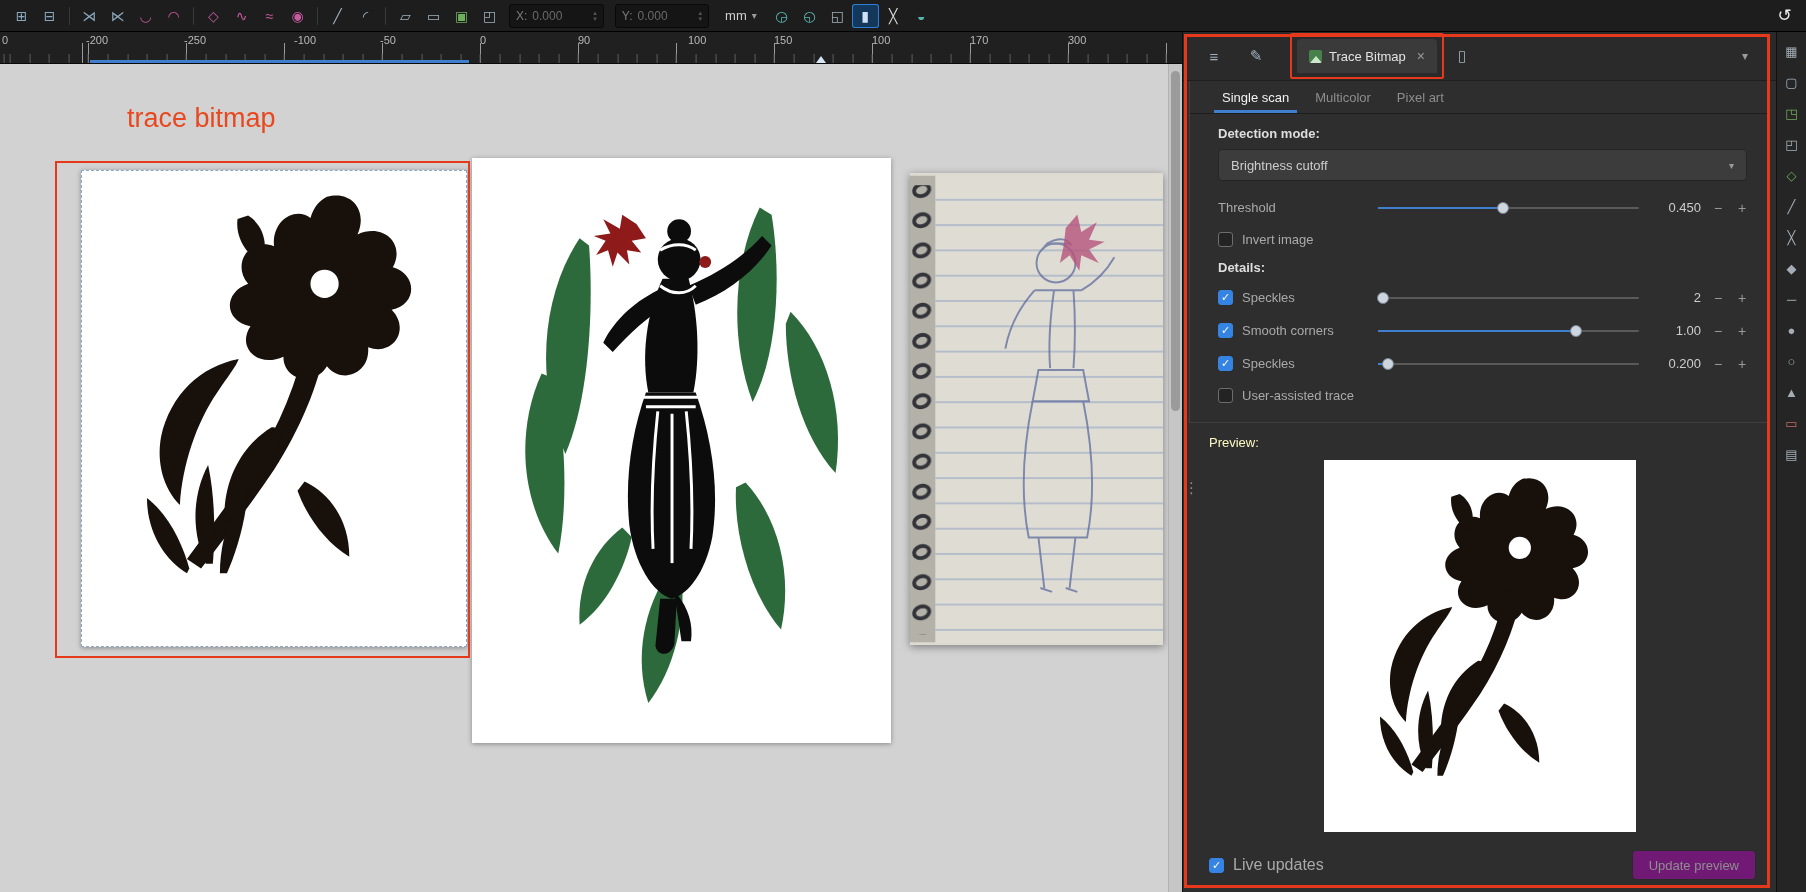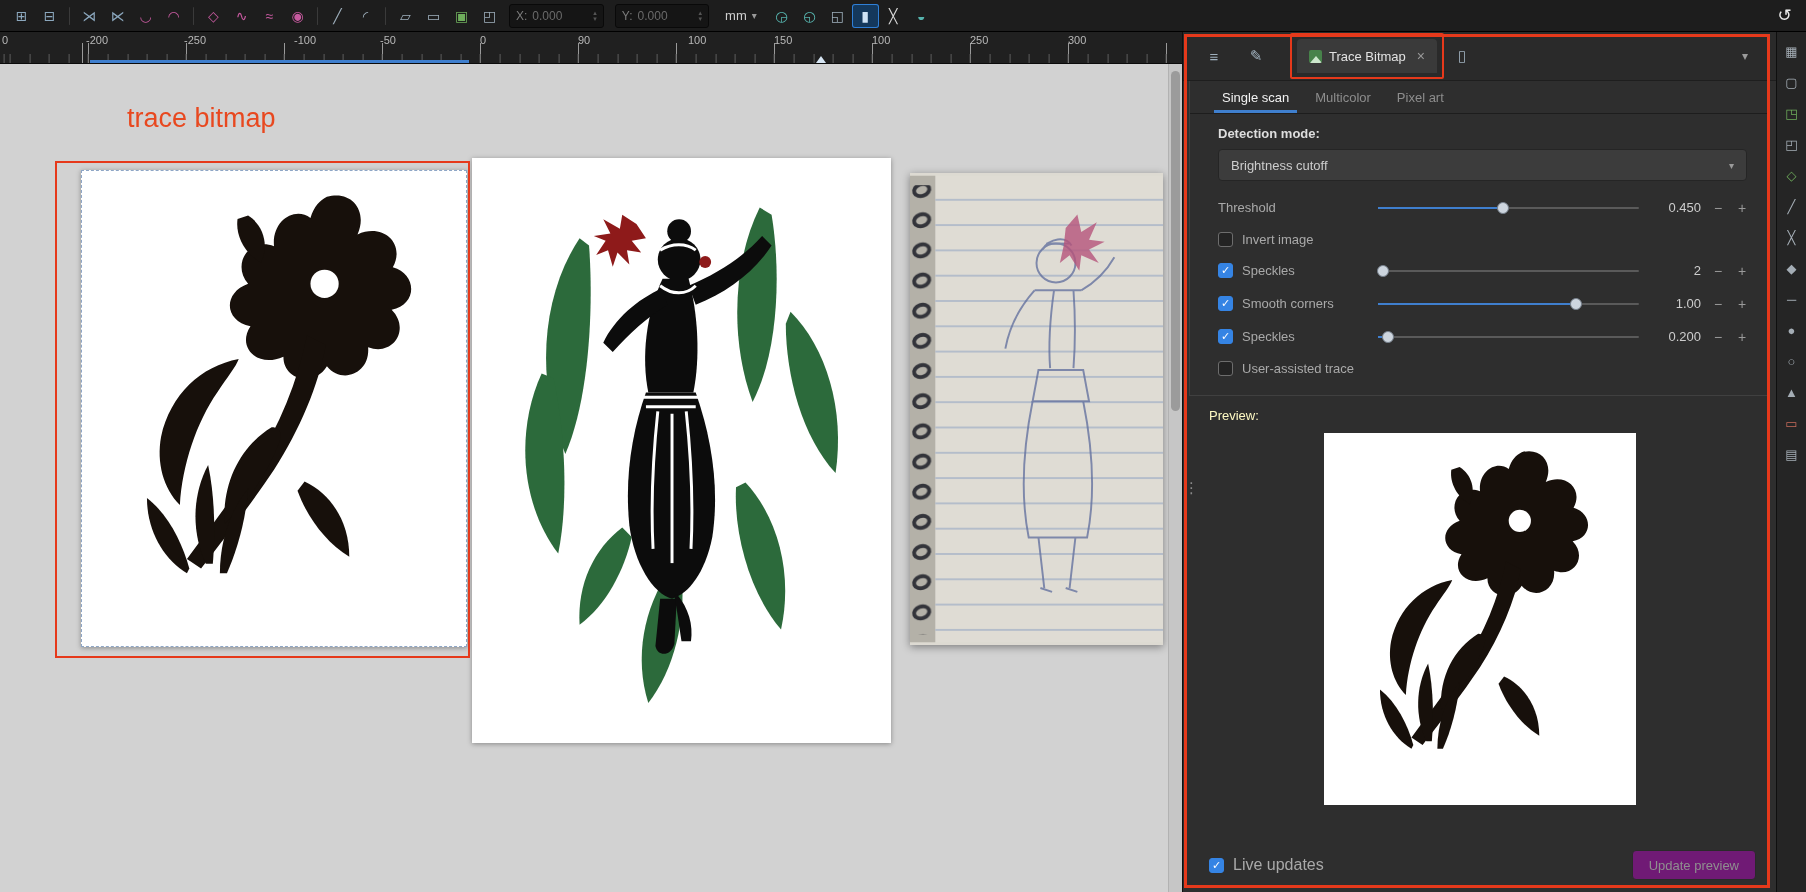--- a/index.html
+++ b/index.html
@@ -164,21 +164,21 @@
     <span class="ruler-label" style="left: 2px;">0</span>
         <span class="ruler-label" style="left: 86px;">-200</span>
         <span class="ruler-label" style="left: 184px;">-250</span>
         <span class="ruler-label" style="left: 294px;">-100</span>
         <span class="ruler-label" style="left: 380px;">-50</span>
         <span class="ruler-label" style="left: 480px;">0</span>
         <span class="ruler-label" style="left: 578px;">90</span>
         <span class="ruler-label" style="left: 676px; margin-left: 12px;">100</span>
         <span class="ruler-label" style="left: 774px;">150</span>
         <span class="ruler-label" style="left: 872px;">100</span>
-        <span class="ruler-label" style="left: 970px;">250</span>
+        <span class="ruler-label" style="left: 970px;">170</span>
         <span class="ruler-label" style="left: 1068px;">300</span>
       </div>
     <div class="ruler-selection"></div>
     <div class="ruler-marker"></div>
   </div>
 
   <div class="canvas">
     <div class="canvas-note">trace bitmap</div>
 
     <div class="page flower-page">
@@ -246,20 +246,21 @@
           <span class="sbtn">+</span>
         </div>
 
         <div class="plainrow">
           <span class="cb-row">
             <span class="cb">✓</span>
             <span class="rlabel">Invert image</span>
           </span>
         </div>
 
+        <div class="section-label">Details:</div>
 
         <div class="crow">
           <span class="cb-row">
             <span class="cb checked">✓</span>
             <span class="rlabel">Speckles</span>
           </span>
           <div class="slider" style="--pos: 2%;">
             <div class="track"></div>
               <div class="fill"></div>
               <div class="handle"></div>

